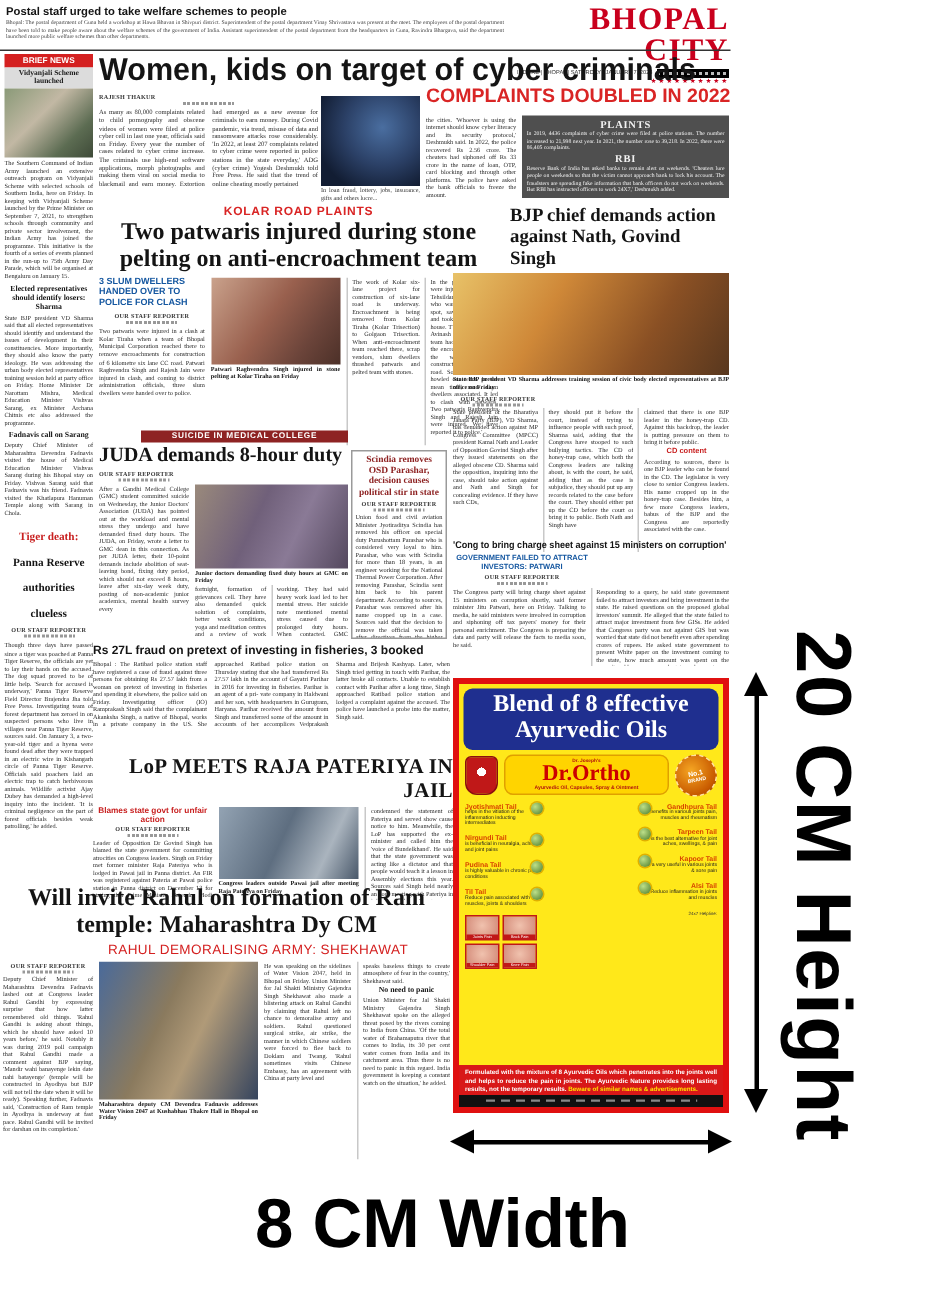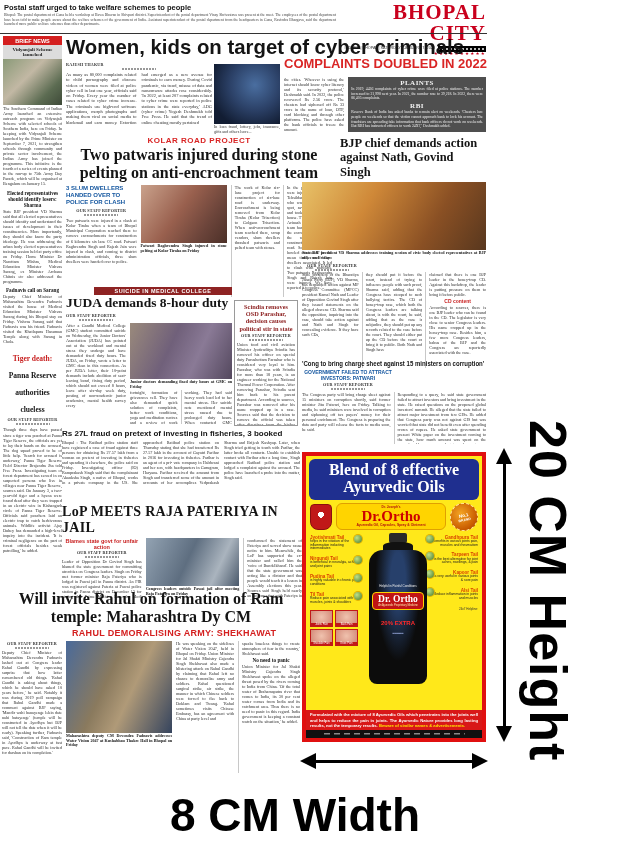--- a/index.html
+++ b/index.html
@@ -96,21 +96,21 @@
       <div style="width:136px;background:#4f4f4f;color:#f2f2f2;padding:2px 3px;">
         <div style="font-size:7px;font-weight:bold;text-align:center;letter-spacing:.5px;">PLAINTS</div>
         <div class="t38 jt">In 2019, 4436 complaints of cyber crime were filed at police stations. The number increased to 21,998 next year. In 2021, the number rose to 39,218. In 2022, there were 86,405 complaints.</div>
         <div style="font-size:7px;font-weight:bold;text-align:center;letter-spacing:.5px;margin-top:1px;">RBI</div>
         <div class="t38 jt">Reserve Bank of India has asked banks to remain alert on weekends. 'Cheaters lure people on weekends so that the victim cannot approach bank to lock his account. The fraudsters are spreading fake information that bank officers do not work on weekends. But RBI has instructed officers to work 24X7,' Deshmukh added.</div>
       </div>
     </div>
   </div>
 
   <div class="abs" style="left:66px;top:136px;width:266px;">
-    <div class="sans" style="font-size:8px;font-weight:bold;color:#d92525;text-align:center;letter-spacing:.5px;">KOLAR ROAD PROJECT</div>
+    <div class="sans" style="font-size:8px;font-weight:bold;color:#d92525;text-align:center;letter-spacing:.5px;">KOLAR ROAD PLAINTS</div>
     <div class="hl" style="font-size:16px;line-height:1.12;text-align:center;margin-top:1px;">Two patwaris injured during stone pelting on anti-encroachment team</div>
     <div style="display:flex;margin-top:3px;height:112px;overflow:hidden;">
       <div style="width:72px;margin-right:4px;">
         <div class="blue sans" style="font-size:6px;font-weight:bold;line-height:1.2;">3 SLUM DWELLERS HANDED OVER TO POLICE FOR CLASH</div>
         <div class="rep" style="margin-top:2px;">OUR STAFF REPORTER</div>
         <div class="t42 jt" style="margin-top:2px;">Two patwaris were injured in a clash at Kolar Tiraha when a team of Bhopal Municipal Corporation reached there to remove encroachments for construction of 6 kilometre six lane CC road. Patwari Raghvendra Singh and Rajesh Jain were injured in clash, and coming to district administration officials, three slum dwellers were handed over to police.</div>
       </div>
       <div style="width:88px;margin-right:4px;">
         <div class="photo" style="height:58px;background:linear-gradient(125deg,#caa28c 0%,#99604e 45%,#6b443a 75%,#4c3028 100%);"></div>
         <div class="cap jt" style="margin-top:1px;">Patwari Raghvendra Singh injured in stone pelting at Kolar Tiraha on Friday</div>
@@ -171,38 +171,38 @@
 
   <div class="abs" style="left:62px;top:429px;width:238px;">
     <div class="sans hl" style="font-size:8px;white-space:nowrap;">Rs 27L fraud on pretext of investing in fisheries, 3 booked</div>
     <div class="cols3 t42 jt clip" style="height:62px;margin-top:2px;">
       <span>Bhopal : The Ratibad police station staff have registered a case of fraud against three persons for obtaining Rs 27.57 lakh from a woman on pretext of investing in fisheries and spending it elsewhere, the police said on Friday. Investigating officer (IO) Ramprakash Singh said that the complainant Akanksha Singh, a native of Bhopal, works in a private company in the US. She approached Ratibad police station on Thursday stating that she had transferred Rs 27.57 lakh in the account of Gayatri Parihar in 2016 for investing in fisheries. Parihar is an agent of a pri-</span>
       <span>vate company in Haldwani and her son, with headquarters in Gurugram, Haryana. Parihar received the amount from Singh and transferred some of the amount in accounts of her accomplices Vedprakash Sharma and Brijesh Kashyap. Later, when Singh tried getting in touch with Parihar, the latter broke all contacts. Unable to establish contact with Parihar after a long time, Singh approached Ratibad police station and lodged a complaint against the accused. The police have launched a probe into the matter, Singh said.</span>
     </div>
   </div>
 
   <div class="abs" style="left:62px;top:504px;width:240px;">
-    <div class="hl" style="font-size:14px;text-align:left;letter-spacing:.3px;">LoP MEETS RAJA PATERIYA IN JAIL</div>
+    <div class="hl" style="font-size:14px;text-align:right;letter-spacing:.3px;">LoP MEETS RAJA PATERIYA IN JAIL</div>
     <div style="display:flex;margin-top:2px;height:62px;overflow:hidden;">
       <div style="width:80px;margin-right:4px;">
         <div class="red sans" style="font-size:5.5px;font-weight:bold;text-align:center;">Blames state govt for unfair action</div>
         <div class="rep">OUR STAFF REPORTER</div>
         <div class="t42 jt" style="margin-top:1px;">Leader of Opposition Dr Govind Singh has blamed the state government for committing atrocities on Congress leaders. Singh on Friday met former minister Raja Pateriya who is lodged in Pawai jail in Panna district. An FIR was registered against Pateria at Pawai police station in Panna district on December 13 for stating that Prime Minister Narendra Modi should be 'killed.' The Congress party has</div>
       </div>
       <div style="width:94px;margin-right:4px;">
         <div class="photo" style="height:48px;background:linear-gradient(115deg,#93a3b3 0%,#5e6e80 45%,#aab4be 75%,#49586a 100%);"></div>
         <div class="cap jt" style="margin-top:1px;">Congress leaders outside Pawai jail after meeting Raja Pateriya on Friday</div>
       </div>
       <div class="t42 jt vrule" style="width:55px;padding-left:3px;">condemned the statement of Pateriya and served show cause notice to him. Meanwhile, the LoP has supported the ex-minister and called him the 'voice of Bundelkhand'. He said that the state government was acting like a dictator and that people would teach it a lesson in Assembly elections this year. Sources said Singh held nearly an hour meeting with Pateriya in jail. Hundreds of Congressmen remained outside while Singh was having a meeting with Pateria.</div>
     </div>
   </div>
 
   <div class="abs" style="left:2px;top:590px;width:298px;">
     <div class="hl" style="font-size:16px;line-height:1.12;text-align:center;">Will invite Rahul on formation of Ram temple: Maharashtra Dy CM</div>
-    <div class="sans" style="font-size:9px;font-weight:bold;color:#d42020;margin-left:70px;letter-spacing:.3px;margin-top:2px;white-space:nowrap;">RAHUL DEMORALISING ARMY: SHEKHAWAT</div>
+    <div class="sans" style="font-size:9px;font-weight:normal;color:#d42020;margin-left:70px;letter-spacing:.3px;margin-top:2px;white-space:nowrap;">RAHUL DEMORALISING ARMY: SHEKHAWAT</div>
     <div style="display:flex;margin-top:3px;height:132px;overflow:hidden;">
       <div style="width:60px;margin-right:4px;">
         <div class="rep">OUR STAFF REPORTER</div>
         <div class="t42 jt" style="margin-top:1px;">Deputy Chief Minister of Maharashtra Devendra Fadnavis lashed out at Congress leader Rahul Gandhi by expressing surprise that how latter remembered old things. 'Rahul Gandhi is asking about things, which he should have asked 10 years before,' he said. Notably it was during 2019 poll campaign that Rahul Gandhi made a comment against BJP saying, 'Mandir wahi banayenge lekin date nahi batayenge' (temple will be constructed in Ayodhya but BJP will not tell the date when it will be ready). Speaking further, Fadnavis said, 'Construction of Ram temple in Ayodhya is underway at fast pace. Rahul Gandhi will be invited for darshan on its completion.'</div>
       </div>
       <div style="width:106px;margin-right:4px;">
         <div class="photo" style="height:92px;background:linear-gradient(115deg,#4a6a9a 0%,#8a7a5e 40%,#b09a78 60%,#35445e 100%);"></div>
         <div class="cap jt" style="margin-top:1px;">Maharashtra deputy CM Devendra Fadnavis addresses Water Vision 2047 at Kushabhau Thakre Hall in Bhopal on Friday</div>
       </div>
       <div class="t42 jt" style="width:58px;margin-right:4px;">He was speaking on the sidelines of Water Vision 2047, held in Bhopal on Friday. Union Minister for Jal Shakti Ministry Gajendra Singh Shekhawat also made a blistering attack on Rahul Gandhi by claiming that Rahul left no chance to demoralise army and soldiers. Rahul questioned surgical strike, air strike, the manner in which Chinese soldiers were forced to flee back to Doklam and Twang. 'Rahul sometimes visits Chinese Embassy, has an agreement with China at party level and</div>
@@ -291,33 +291,20 @@
           <div class="oil-ds">is a very useful in various joints &amp; sore pain</div>
         </div>
         <div class="oil">
           <span class="oil-ic" style="left:-2px;top:0;"></span>
           <div class="oil-nm">Alsi Tail</div>
           <div class="oil-ds">Reduce inflammation in joints and muscles</div>
         </div>
         <div style="font-size:3px;color:#333;margin-top:6px;">24x7 Helpline:</div>
       </div>
 
-      <div style="position:absolute;left:60px;top:0;width:64px;height:156px;">
-        <div style="width:18px;height:10px;margin:0 auto;background:#2a2a2a;border-radius:2px;"></div>
-        <div style="width:30px;height:10px;margin:-1px auto 0;background:#111;border-radius:40% 40% 0 0;"></div>
-        <div style="width:58px;height:134px;margin:-2px auto 0;background:radial-gradient(ellipse at 50% 22%,#27406b 0 18%,#0c0c0c 55%),#0c0c0c;border-radius:14px 14px 8px 8px;position:relative;overflow:hidden;">
-          <div style="position:absolute;left:4px;right:4px;top:34px;color:#eee;font-size:3px;text-align:center;">Helpful in Painful Conditions</div>
-          <div style="position:absolute;left:3px;right:3px;top:42px;background:#c01414;border:1px solid #ffd400;border-radius:4px;text-align:center;padding:2px 0;">
-            <div style="font-family:'Liberation Serif',serif;font-size:9.5px;font-weight:bold;color:#fff;line-height:1;">Dr. Ortho</div>
-            <div style="font-size:2.6px;color:#ffe9b0;">An Ayurvedic Proprietary Medicine</div>
-          </div>
-          <div style="position:absolute;left:0;right:0;top:70px;text-align:center;color:#ff2a2a;font-weight:bold;font-size:6px;">20% EXTRA</div>
-          <div style="position:absolute;left:0;right:0;top:80px;text-align:center;color:#9ad;font-size:2.8px;">▂▂▂▂▂</div>
-        </div>
-      </div>
     </div>
 
     <div style="position:absolute;left:0;right:0;bottom:8px;background:#d81818;color:#fff;font-weight:bold;font-size:4.2px;line-height:1.25;padding:2px 4px;text-align:justify;">
       <span>Formulated with the mixture of 8 Ayurvedic Oils which penetrates into the joints well and helps to reduce the pain in joints. The Ayurvedic Nature provides long lasting results, not the temporary results.</span>
       <span style="color:#ffe000;">Beware of similar names &amp; advertisements.</span>
     </div>
     <div style="position:absolute;left:0;right:0;bottom:0;height:8px;background:#101010;
          background-image:repeating-linear-gradient(90deg,#888 0 6px,#101010 6px 10px);background-size:80% 1.5px;background-position:center 3px;background-repeat:no-repeat;"></div>
   </div>
 

